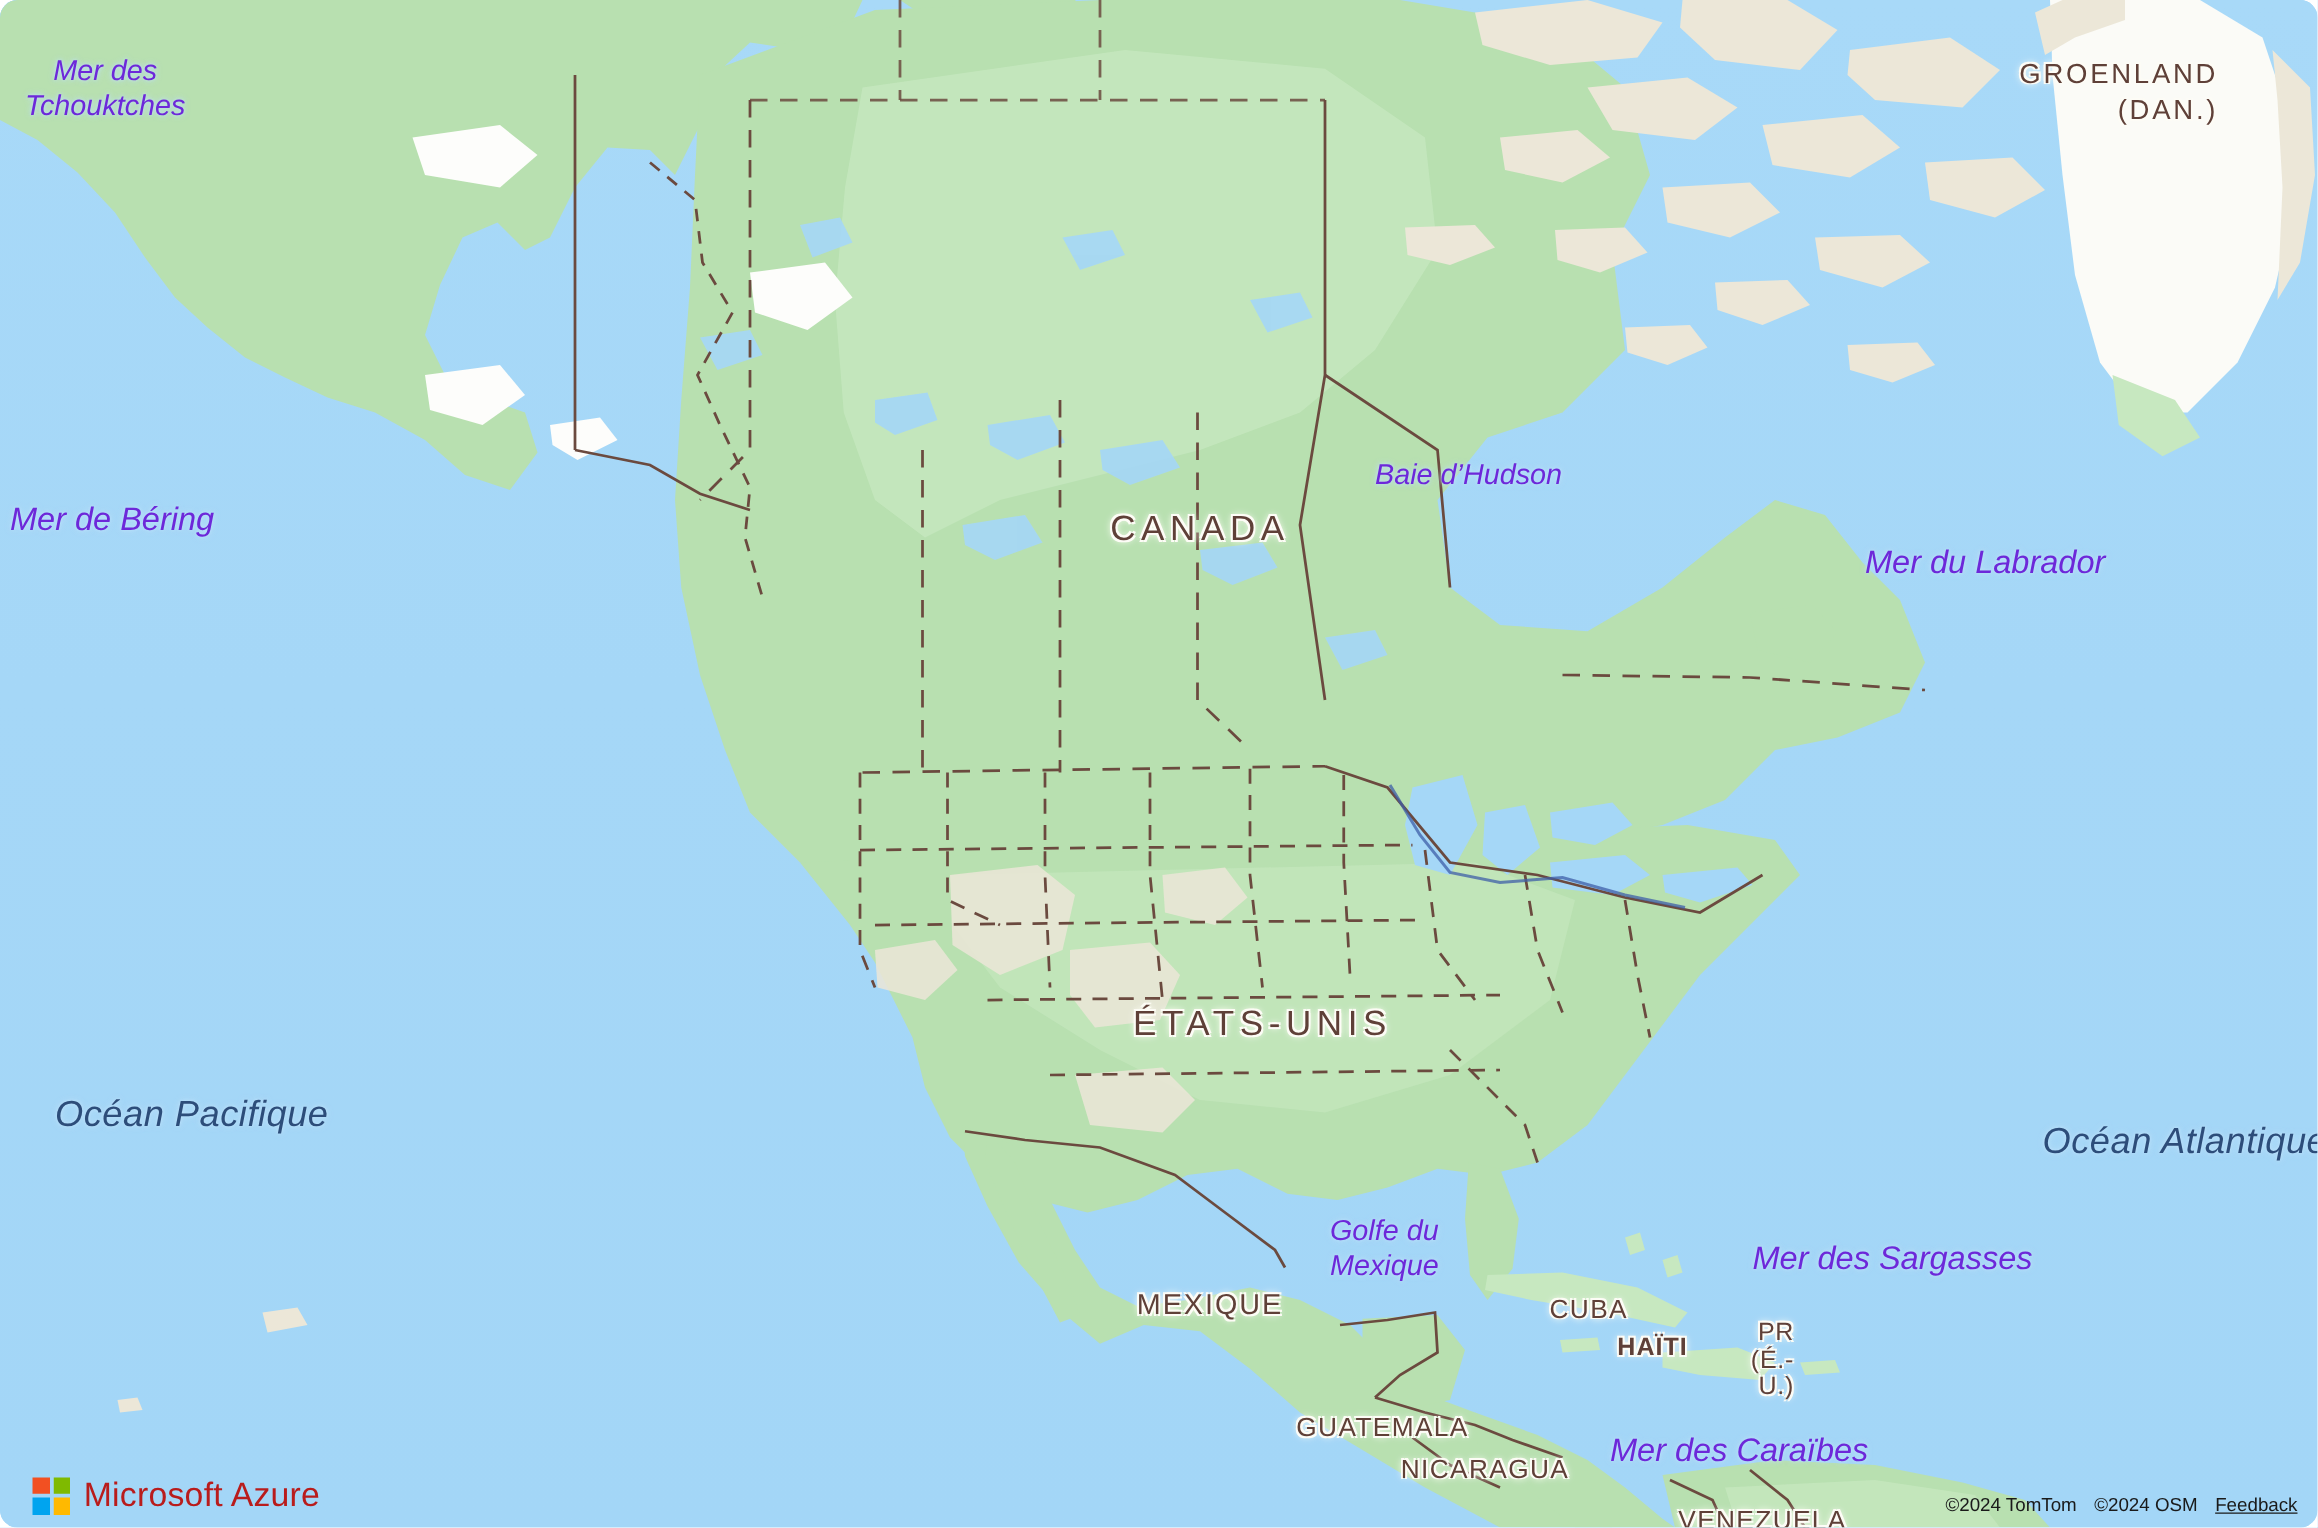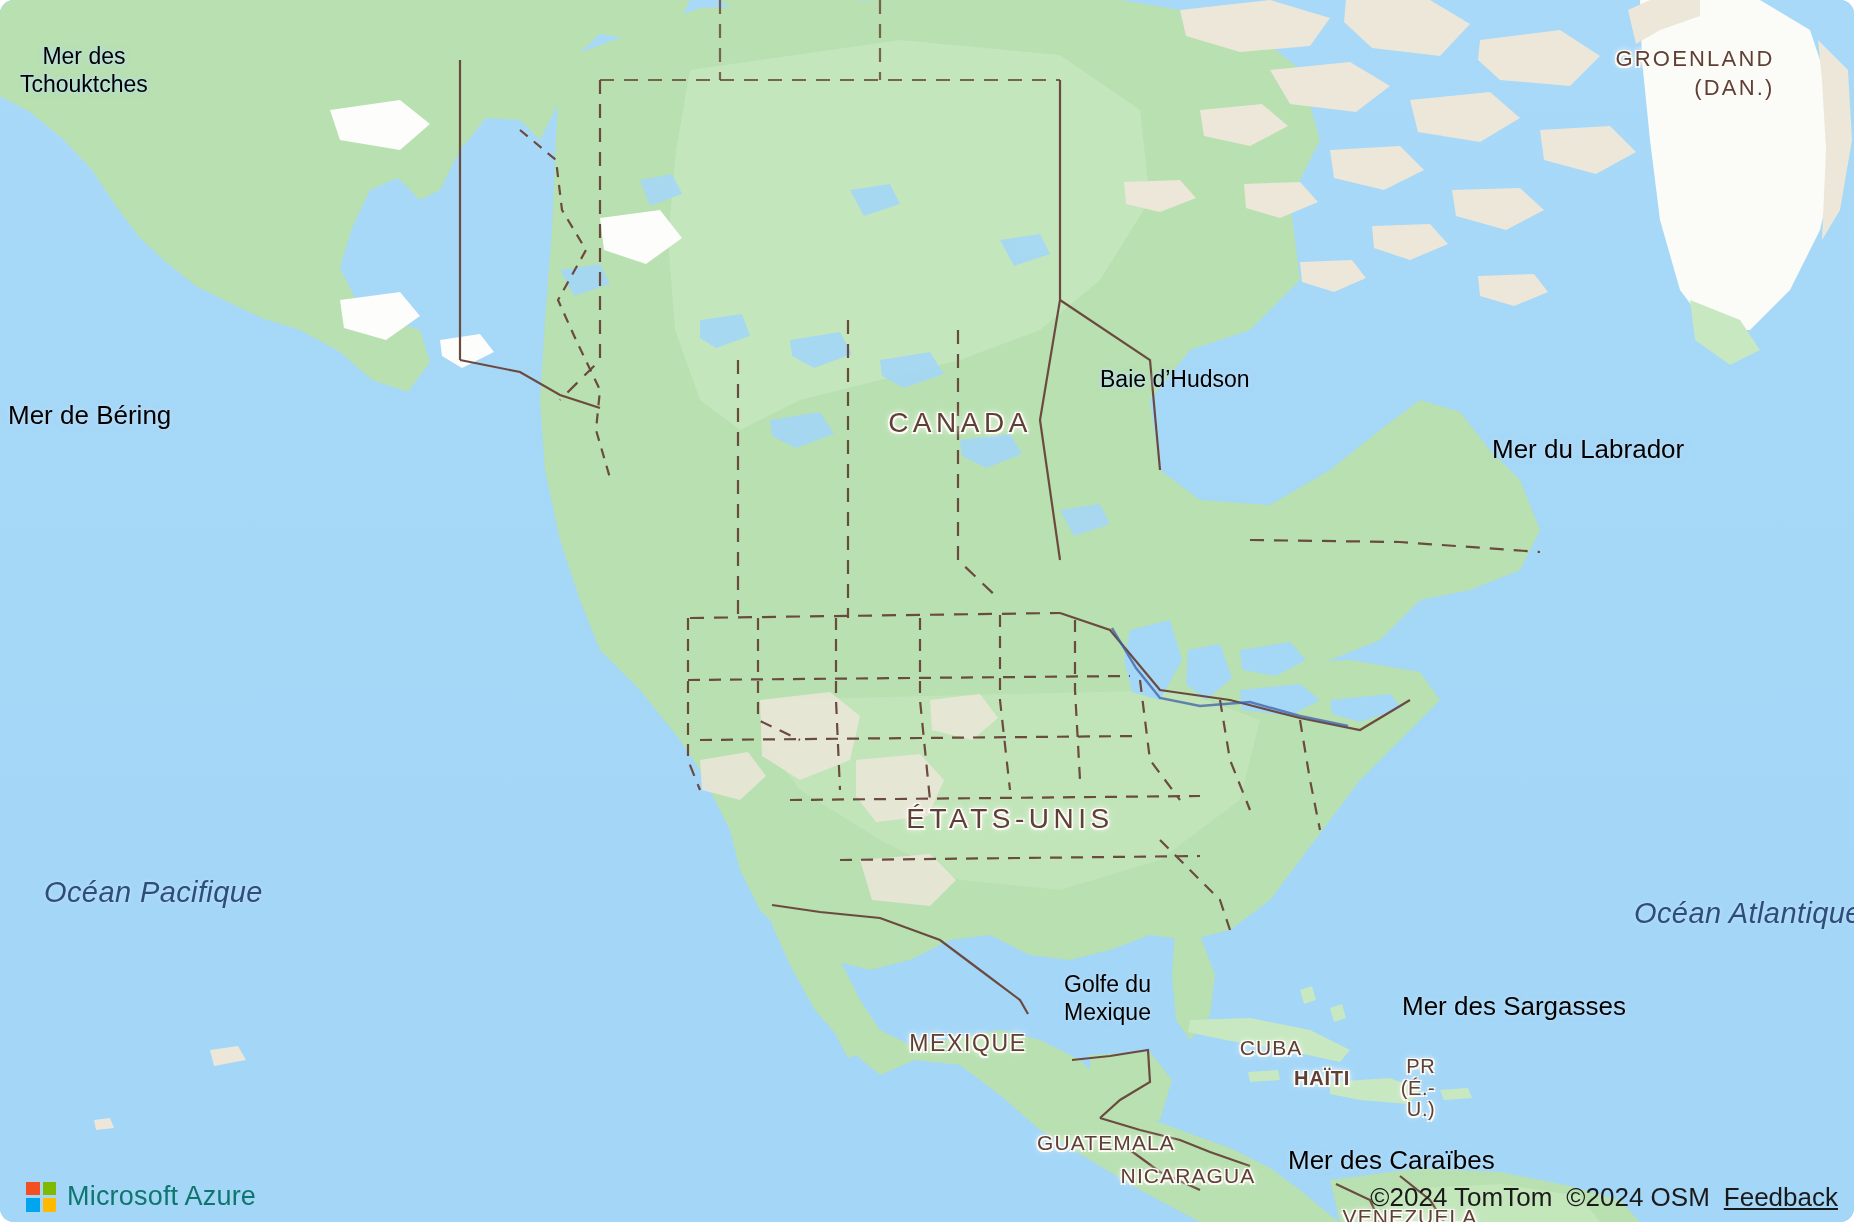--- a/index.html
+++ b/index.html
@@ -20,21 +20,22 @@
   
   #ocean{
     background:
       linear-gradient(180deg,#a8d9f8 0%, #a5d7f7 45%, #a3d6f7 100%);
   }
 
   
   .lbl{position:absolute;white-space:pre;pointer-events:none;}
 
   .sea-lbl{
-    color:#000000;
+    color:#6d28d9;
+    font-style:italic;
     font-family:"Liberation Sans",sans-serif;
     font-weight:400;
     text-shadow:
        0 0  3px rgba(190,224,250,.95),
        0 0  6px rgba(190,224,250,.85);
   }
   .ocean-lbl{
     color:#2d4d7a;
     font-style:italic;
     font-size:29px;
@@ -66,29 +67,29 @@
     display:flex;align-items:center;gap:11px;
   }
   #ms-squares{
     width:30px;height:30px;
     display:grid;grid-template-columns:1fr 1fr;grid-template-rows:1fr 1fr;
     gap:3px;
   }
   #ms-squares i{display:block;}
   #azure-text{
     font-family:"Liberation Sans",sans-serif;
-    font-size:27px;color:#0f766e;letter-spacing:.2px;
+    font-size:27px;color:#b91c1c;letter-spacing:.2px;
   }
 
   
   #attribution{
     position:absolute;right:16px;bottom:9px;
     display:flex;align-items:center;gap:14px;
     font-family:"Liberation Sans",sans-serif;
-    font-size:26px;color:#1a1a1a;
+    font-size:15px;color:#1a1a1a;
   }
   #attribution .feedback{text-decoration:underline;cursor:pointer;}
 </style>
 </head>
 <body>
 
 <div id="map-root">
 
   <div id="map-canvas">
 

